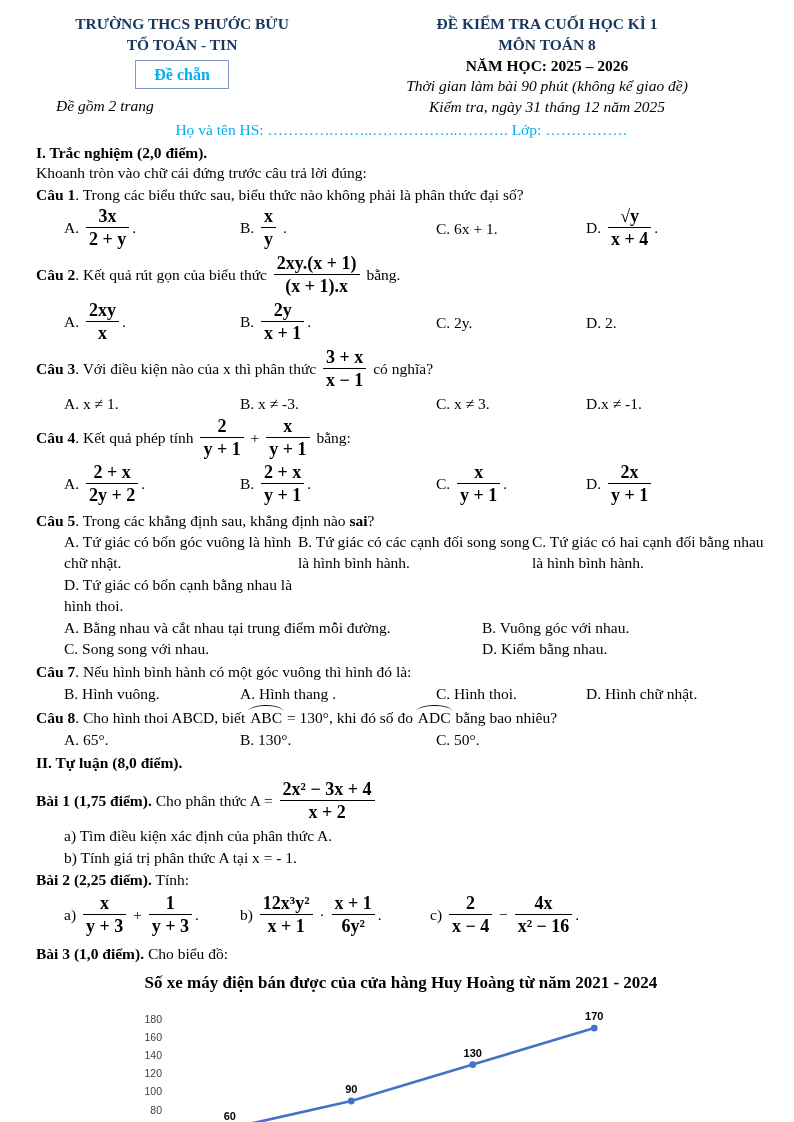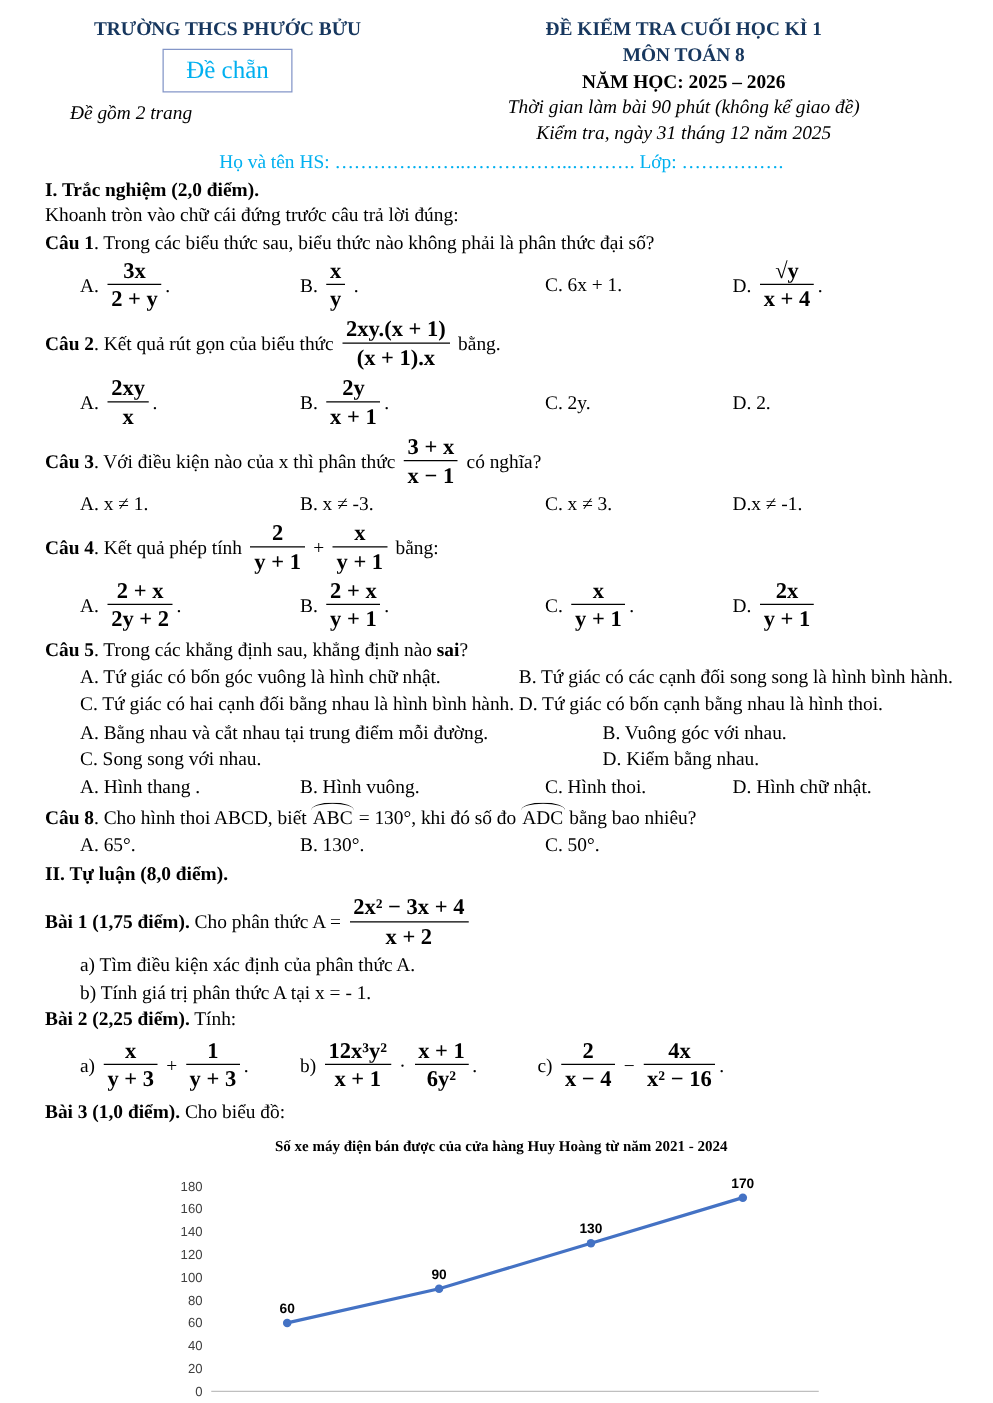--- a/index.html
+++ b/index.html
@@ -8,60 +8,61 @@
   body{width:794px;min-height:1122px;font-family:"Liberation Serif",serif;font-size:15.5px;color:#000;line-height:1.34;}
   .page{padding:14px 28px 20px 36px;}
   .bold{font-weight:bold;} .italic{font-style:italic;}
   .navy{color:var(--navy);} .cyan{color:var(--cyan);}
 
   
   .header{display:flex;align-items:flex-start;}
   .h-left{width:40%;text-align:center;}
   .h-right{width:60%;text-align:center;}
   .h-line{margin:0;}
-  .variant-box{display:inline-block;border:1.6px solid var(--box_border);padding:3px 18px;margin:4px 0 4px;font-weight:normal;font-size:20px;}
+  .variant-box{display:inline-block;border:1.6px solid var(--box_border);padding:3px 18px;margin:4px 0 4px;font-weight:bold;font-size:16px;}
   .pages-note{text-align:left;padding-left:20px;font-style:italic;margin-top:3px;}
   .name-line{text-align:center;margin:2px 0 1px;}
 
   
   .sec-title{font-weight:bold;margin-top:2px;}
   .q{margin:1px 0 0;}
   .opts{display:grid;padding-left:28px;align-items:center;margin:1px 0 2px;}
   .g4{grid-template-columns:176px 196px 150px 1fr;}
   .g2{grid-template-columns:418px 1fr;}
-  .g1{grid-template-columns:1fr 1fr;row-gap:1px;}
+  .g1{grid-template-columns:1fr 1fr 1fr;row-gap:1px;}
   .bai2{grid-template-columns:176px 190px 1fr;margin-top:4px;margin-bottom:4px;}
   .opt{display:inline-block;}
 
   
   .frac{display:inline-block;vertical-align:middle;text-align:center;font-weight:bold;font-size:18px;line-height:1.12;margin:1px 3px;position:relative;top:-2px;}
   .fnum{display:block;border-bottom:1.2px solid #000;padding:0 3px 1px;}
   .fden{display:block;padding:1px 3px 0;}
 
   
   .hat{position:relative;display:inline-block;padding:2px 1px 0;}
   .hat::before{content:"";position:absolute;left:0;right:0;top:-1px;height:5px;border-top:1.4px solid #000;border-radius:50% 50% 0 0 / 100% 100% 0 0;}
 
   .essay-gap{margin-top:6px;}
   .sub{padding-left:28px;margin:1px 0;}
 
   
   .chart{width:556px;margin:8px auto 0;}
-  .chart-title{font-weight:bold;font-size:12px;text-align:center;margin-bottom:2px;}
+  .chart-title{font-weight:bold;font-size:17px;text-align:center;margin-bottom:2px;}
   .tick{font-family:"Liberation Sans",sans-serif;font-size:10.5px;fill:#404040;}
   .dlabel{font-family:"Liberation Sans",sans-serif;font-size:11px;font-weight:bold;fill:#000;}
 </style>
 </head>
 <body>
 
 <div class="page">
 
   <div class="header">
     <div class="h-left">
       <div class="h-line bold navy">TRƯỜNG THCS PHƯỚC BỬU</div>
+      <div class="h-line bold navy">TỔ TOÁN - TIN</div>
       <div><span class="variant-box cyan">Đề chẵn</span></div>
       <div class="pages-note">Đề gồm 2 trang</div>
     </div>
     <div class="h-right">
       <div class="h-line bold navy">ĐỀ KIỂM TRA CUỐI HỌC KÌ 1</div>
       <div class="h-line bold navy">MÔN TOÁN 8</div>
       <div class="h-line bold">NĂM HỌC: 2025 – 2026</div>
       <div class="h-line italic">Thời gian làm bài 90 phút (không kể giao đề)</div>
       <div class="h-line italic">Kiểm tra, ngày 31 tháng 12 năm 2025</div>
     </div>
@@ -111,23 +112,24 @@
     <span class="opt">D. Tứ giác có bốn cạnh bằng nhau là hình thoi.</span>
   </div>
 
   <div class="opts g2">
     <span class="opt">A. Bằng nhau và cắt nhau tại trung điểm mỗi đường.</span>
     <span class="opt">B. Vuông góc với nhau.</span>
     <span class="opt">C. Song song với nhau.</span>
     <span class="opt">D. Kiểm bằng nhau.</span>
   </div>
 
+  <p class="q"><b>Câu 7</b><span>. Nếu hình bình hành có một góc vuông thì hình đó là:</span></p>
   <div class="opts g4">
+    <span class="opt">B. Hình vuông.</span>
     <span class="opt">A.  Hình thang .</span>
-    <span class="opt">B. Hình vuông.</span>
     <span class="opt">C. Hình thoi.</span>
     <span class="opt">D. Hình chữ nhật.</span>
   </div>
 
   <p class="q"><b>Câu 8</b><span>. Cho hình thoi ABCD, biết </span><span class="hat">ABC</span><span> = 130°, khi đó số đo </span><span class="hat">ADC</span><span> bằng bao nhiêu?</span></p>
   <div class="opts g4">
     <span class="opt">A.  65°.</span>
     <span class="opt">B.  130°.</span>
     <span class="opt">C. 50°.</span>
   </div>

